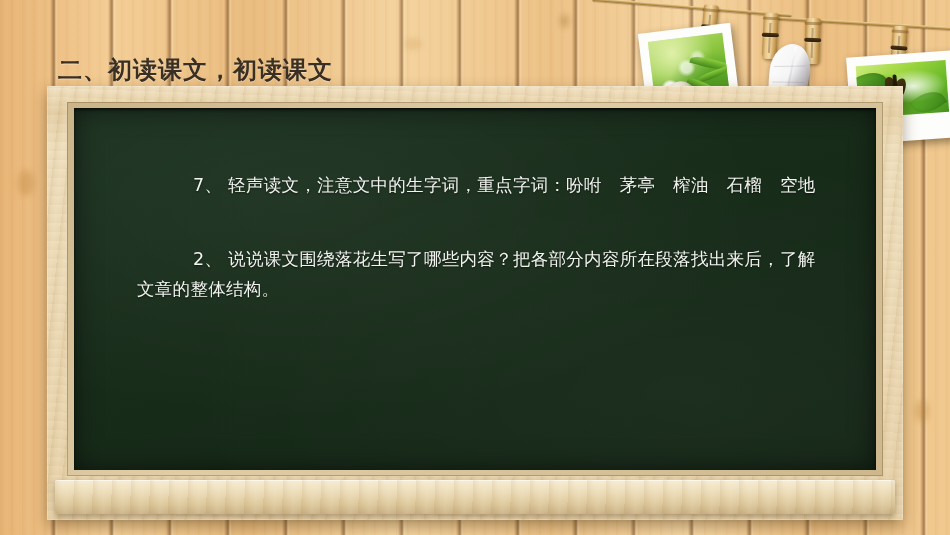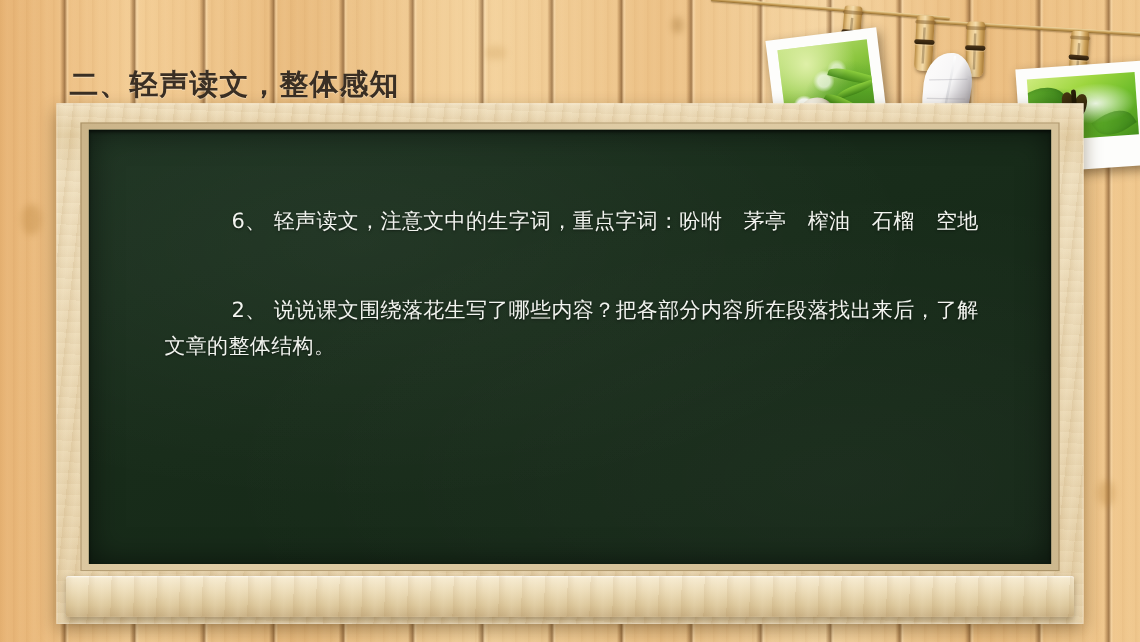--- a/index.html
+++ b/index.html
@@ -266,28 +266,28 @@
       <div class="leaf" style="left:2%;top:52%;width:38px;height:24px;transform:rotate(18deg);"></div>
       <div class="leaf" style="left:60%;top:60%;width:32px;height:20px;transform:rotate(-30deg);opacity:.6;"></div>
       <div class="bug">
         <div class="w1"></div>
         <div class="w2"></div>
         <div class="bod"></div>
       </div>
     </div>
   </div>
 
-  <div class="heading">二、轻声读文，整体感知</div>
+  <div class="heading">二、初读课文，初读课文</div>
 
   <div class="board-frame">
     <div class="frame-grain"></div>
     <div class="frame-bevel"></div>
     <div class="board">
       <div class="board-text">
-        <p>6、 轻声读文，注意文中的生字词，重点字词：吩咐　茅亭　榨油　石榴　空地</p>
+        <p>7、 轻声读文，注意文中的生字词，重点字词：吩咐　茅亭　榨油　石榴　空地</p>
         <p>2、 说说课文围绕落花生写了哪些内容？把各部分内容所在段落找出来后，了解文章的整体结构。</p>
       </div>
     </div>
     <div class="ledge">
       <div class="ledge-grain"></div>
     </div>
   </div>
 
 </div>
 

